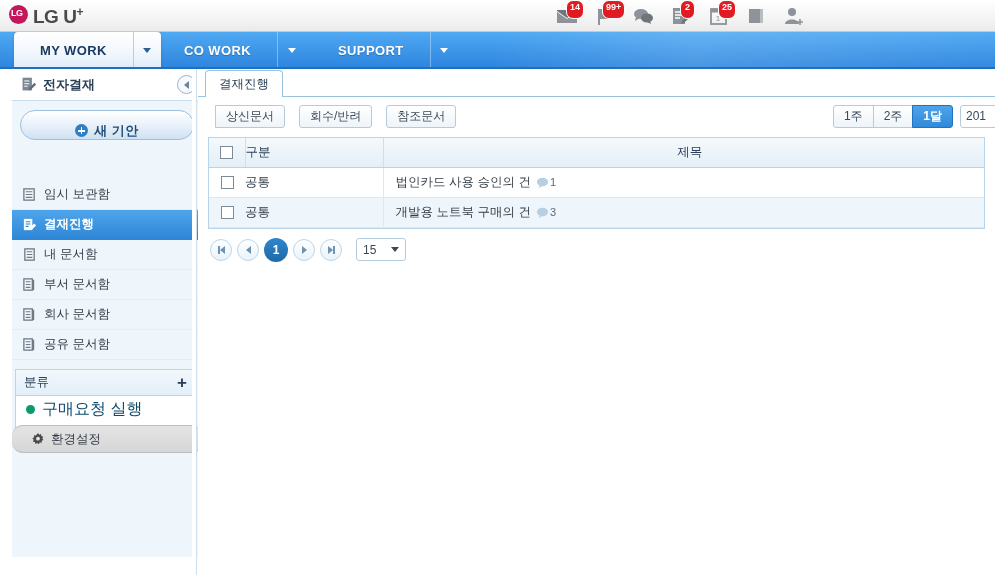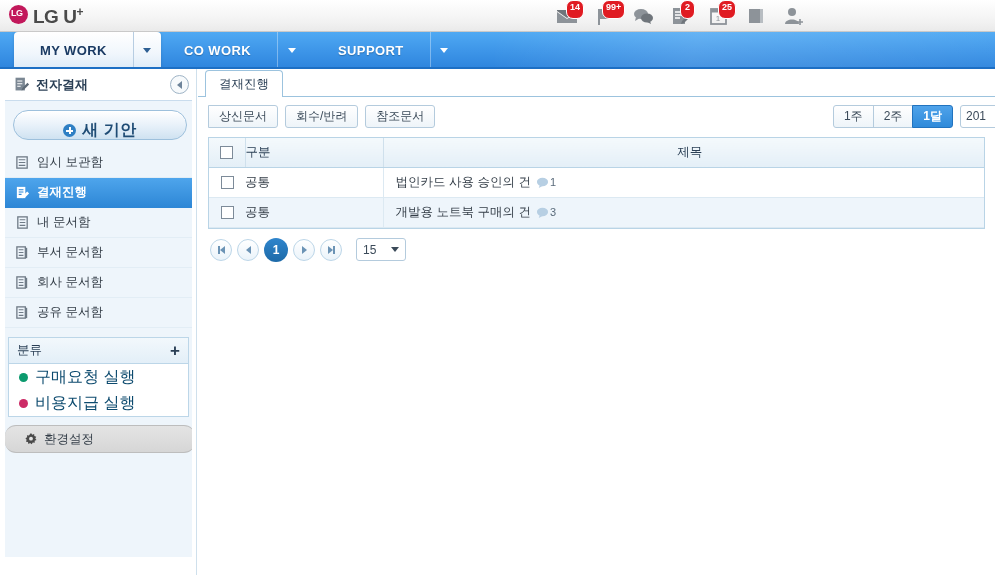--- a/index.html
+++ b/index.html
@@ -91,21 +91,21 @@
   }
   .nav-item.active .nav-label { color: #1a3a63; text-shadow: none; }
   .nav-item.active .nav-caret { border-left: 1px solid #b7cde2; }
   .nav-item.active .nav-caret i { border-top-color: #2e5f93; }
   #nav0 { left: 14px; }
   #nav1 { left: 158px; }
   #nav2 { left: 312px; }
 
   
   .sidebar {
-    position: absolute; left: 5px; top: 69px; width: 191px; height: 488px;
+    position: absolute; left: 12px; top: 69px; width: 191px; height: 488px;
     background: #eef5fb;
     border-right: 1px solid #b9d4e6;
   }
   .sidebar-sep {
     position: absolute; left: 192px; top: 69px; width: 5px; height: 506px;
     background: #ffffff; border-right: 1px solid #cfe0ec;
   }
   .side-head {
     height: 32px; background: #ffffff;
     border-bottom: 1px solid #c9dced;
@@ -139,24 +139,24 @@
   .new-draft .plus {
     width: 13px; height: 13px; border-radius: 50%;
     background: #2e7fc4; position: relative; flex: none;
   }
   .new-draft .plus::before, .new-draft .plus::after {
     content: ""; position: absolute; background: #fff;
   }
   .new-draft .plus::before { left: 3px; top: 6px; width: 7px; height: 1.5px; }
   .new-draft .plus::after  { left: 5.75px; top: 3px; width: 1.5px; height: 7px; }
   .new-draft span {
-    font-size: 16px; font-weight: bold; color: #1f4c75; letter-spacing: 0.5px; margin-top: 11px;
-  }
-
-  .side-menu { background: #eef5fb; }
+    font-size: 13px; font-weight: bold; color: #1f4c75; letter-spacing: 0.5px; margin-top: 11px;
+  }
+
+  .side-menu { background: #eef5fb; margin-top: 32px; }
   .side-item {
     height: 30px; display: flex; align-items: center;
     padding-left: 10px; gap: 7px; cursor: pointer;
     border-bottom: 1px solid #e2edf5;
   }
   .side-item-label { font-size: 12.5px; color: #333d47; }
   .side-item.active {
     background: linear-gradient(#4ea5ec, #2e87d6);
     border-bottom: 1px solid #2e87d6;
   }
@@ -217,21 +217,21 @@
   }
   .fgroup { display: flex; }
   .fbtn {
     height: 23px; padding: 0 10px;
     border: 1px solid #b4cbdd;
     background: linear-gradient(#ffffff, #eef4f9);
     font-size: 12px; color: #3b4a59;
     display: flex; align-items: center; cursor: pointer;
     margin-left: -1px;
   }
-  .fgroup .fbtn:first-child { margin-left: 0; border-radius: 3px 0 0 3px; }
+  .fgroup .fbtn:first-child { margin-left: 7px; border-radius: 3px 0 0 3px; }
   .fgroup .fbtn:last-child { border-radius: 0 3px 3px 0; }
   .fgroup.single .fbtn { border-radius: 3px; }
   .fbtn.active {
     background: linear-gradient(#4fa3ea, #2f8ada);
     border-color: #2173bf; color: #ffffff; font-weight: bold;
   }
   .fgroup + .fgroup { margin-left: 7px; }
   .right-filters {
     position: absolute; right: -11px; top: 0; height: 38px;
     display: flex; align-items: center;

